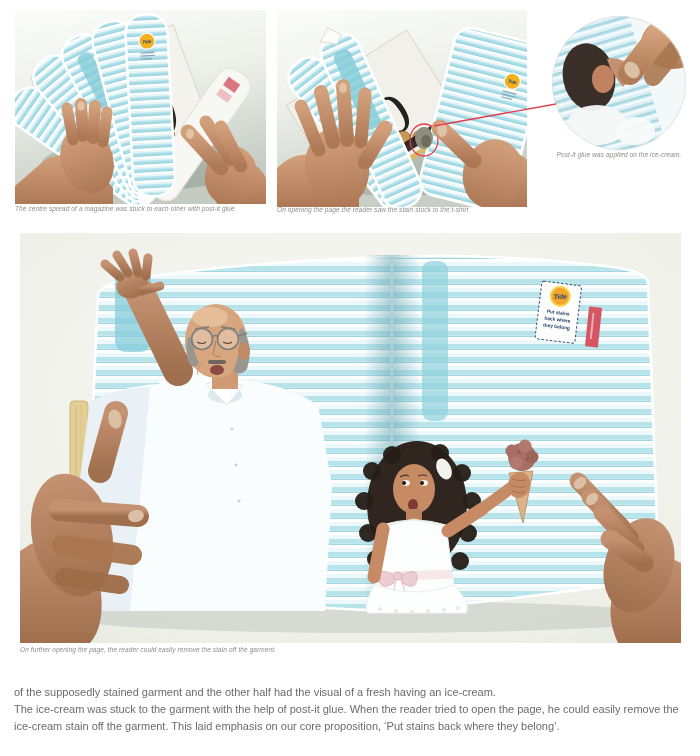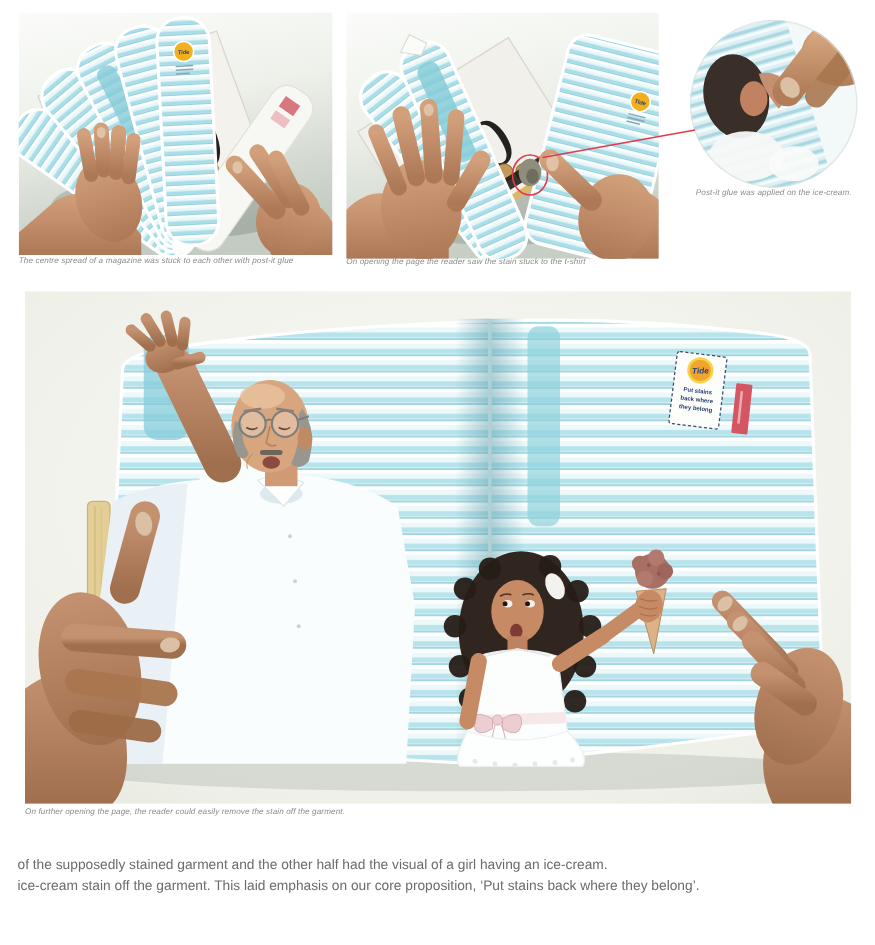--- a/index.html
+++ b/index.html
@@ -433,17 +433,18 @@
           <line x1="590" y1="306" x2="624" y2="330" stroke-width="19"></line>
         </g>
         <ellipse cx="560" cy="250" rx="5" ry="7" transform="rotate(45 560 250)" fill="#dcc0a6"></ellipse>
         <ellipse cx="572" cy="266" rx="5" ry="7" transform="rotate(45 572 266)" fill="#dcc0a6"></ellipse>
       </g>
     </svg>
   </figure>
   <div class="cap" style="left:20px;top:646px;width:420px;">On further opening the page, the reader could easily remove the stain off the garment.</div>
 
   <div class="bodytext">
-    <div>of the supposedly stained garment and the other half had the visual of a girl having an ice-cream.</div>
+    <div>of the supposedly stained garment and the other half had the visual of a fresh having an ice-cream.</div>
+    <div>The ice-cream was stuck to the garment with the help of post-it glue. When the reader tried to open the page, he could easily remove the</div>
     <div>ice-cream stain off the garment. This laid emphasis on our core proposition, ‘Put stains back where they belong’.</div>
   </div>
 
 </div>
 
 </body></html>

